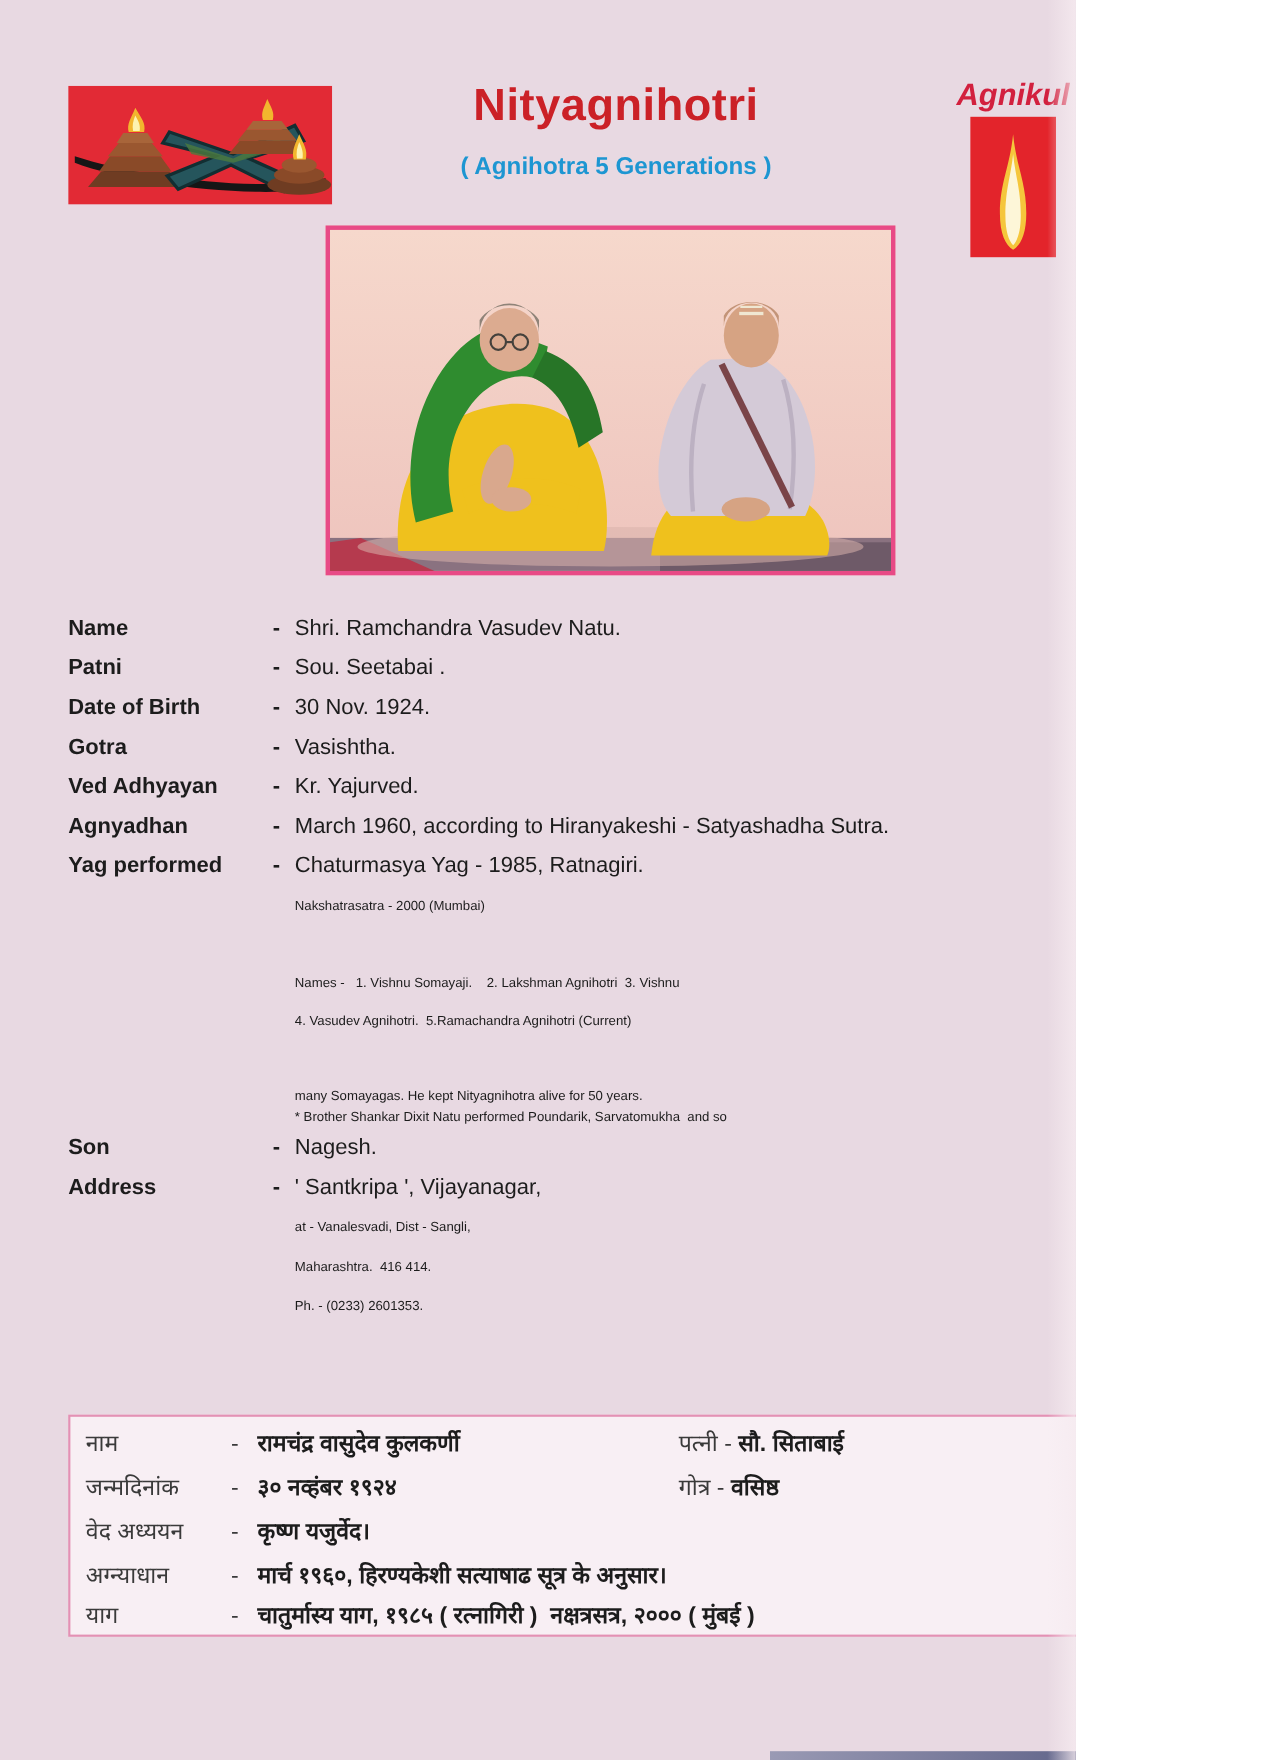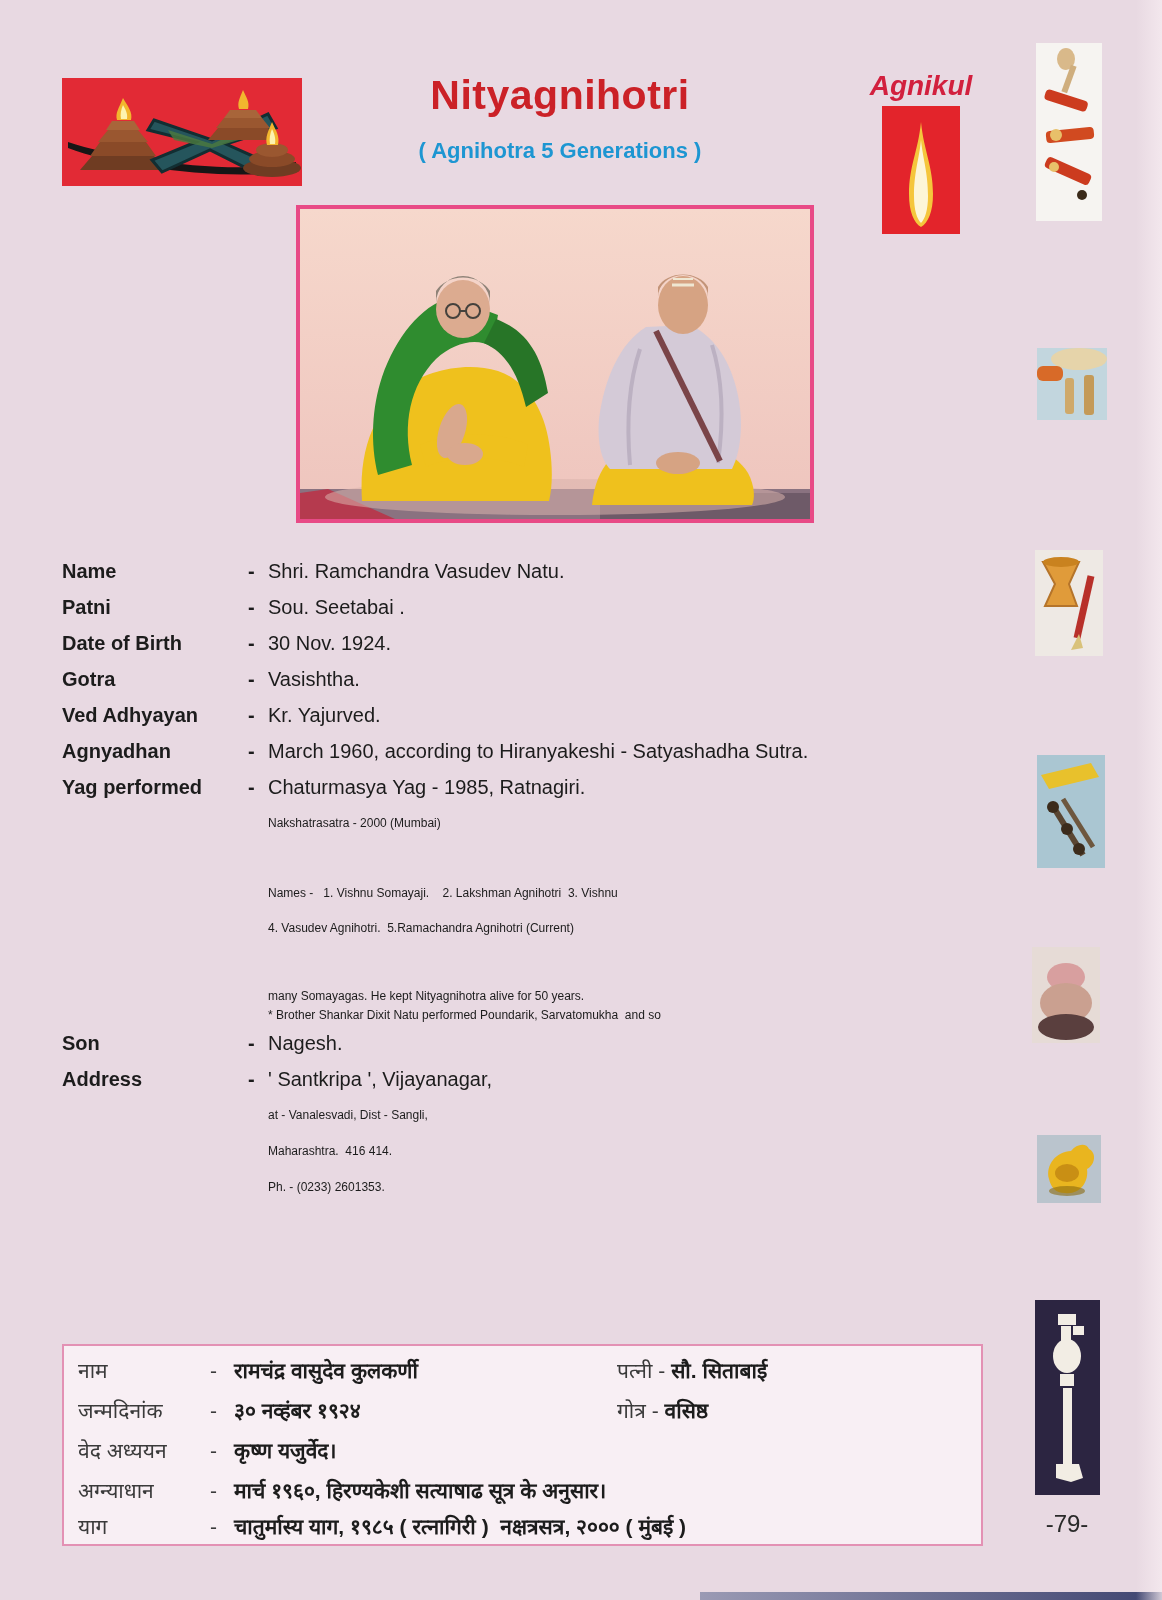--- a/index.html
+++ b/index.html
@@ -1,16 +1,16 @@
 <!DOCTYPE html>
 <html><head>
 <meta charset="utf-8">
 <style>
   html,body{margin:0;padding:0;}
-  .page{position:relative;width:1162px;height:1600px;background:#e8d9e2;
+  .page{position:relative;width:978px;height:1600px;background:#e8d9e2;
         font-family:"Liberation Sans","DejaVu Sans",sans-serif;color:#1c1c1c;overflow:hidden;}
   .page::after{content:"";position:absolute;right:0;top:0;width:26px;height:100%;
         background:linear-gradient(to right,rgba(255,255,255,0),rgba(246,235,240,.8));pointer-events:none;}
   
   .logo{position:absolute;left:62px;top:78px;width:240px;height:108px;}
   .title{position:absolute;left:320px;top:72px;width:480px;text-align:center;
          font-size:41px;font-weight:bold;color:#cb2127;letter-spacing:.5px;}
   .subtitle{position:absolute;left:320px;top:138px;width:480px;text-align:center;
          font-size:22px;font-weight:bold;color:#1d96d2;}
   .brand{position:absolute;left:861px;top:70px;width:120px;text-align:center;
@@ -22,21 +22,21 @@
   .photo svg{display:block;width:100%;height:100%;}
   
   .drow{position:absolute;left:62px;width:1000px;display:flex;font-size:20px;line-height:26px;}
   .dlabel{flex:none;width:186px;font-weight:bold;}
   .ddash{flex:none;width:20px;font-weight:bold;}
   .dval{flex:1;white-space:pre-wrap;}
   .cont{position:absolute;left:268px;font-size:12px;line-height:26px;white-space:pre-wrap;}
   .tradrow{position:absolute;left:62px;width:1000px;font-size:20px;line-height:26px;}
   .tradrow b{font-weight:bold;}
   
-  .mbox{position:absolute;left:62px;top:1344px;width:921px;height:202px;background:#f8eff4;
+  .mbox{position:absolute;left:62px;top:1286px;width:921px;height:202px;background:#f8eff4;
         border:2px solid #e391b4;box-sizing:border-box;}
   .mrow{position:absolute;left:0;width:100%;font-size:21px;line-height:26px;}
   .mlabel{position:absolute;left:14px;width:130px;color:#3a3a3a;}
   .mdash{position:absolute;left:146px;color:#3a3a3a;}
   .mval{position:absolute;left:170px;font-weight:bold;white-space:pre-wrap;}
   .mright{position:absolute;left:553px;}
   .mrlabel{font-weight:normal;color:#3a3a3a;text-align:center;}
   .mrval{font-weight:bold;}
   
   .side{position:absolute;}

